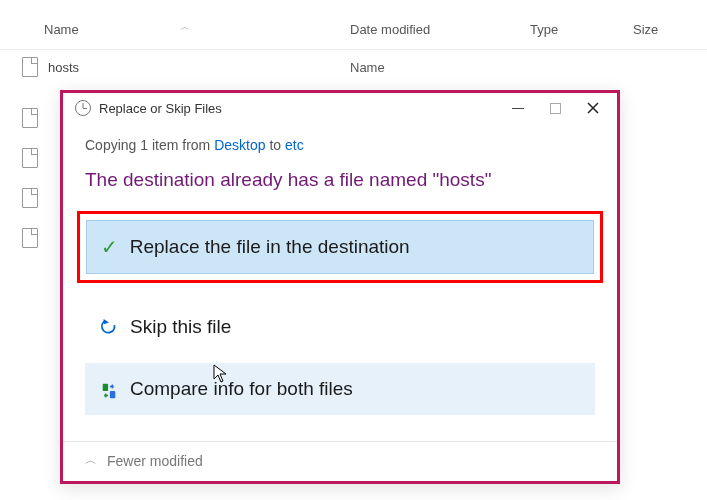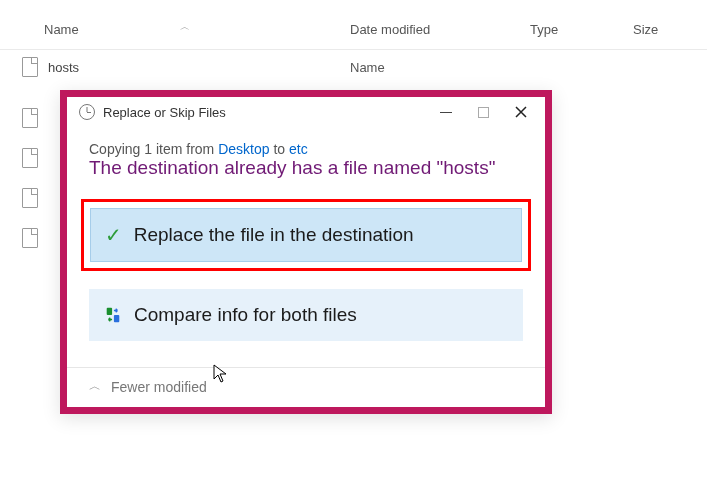--- a/index.html
+++ b/index.html
@@ -72,23 +72,23 @@
       left: 22px;
       top: 108px;
     }
     .ghost-icons .file-icon { display:block; margin: 0 0 20px 0; }
 
     
     .dialog {
       position: absolute;
       left: 60px;
       top: 90px;
-      width: 492px;
+      width: 560px;
       background: #ffffff;
-      border: 7px solid #be185d;
+      border: 3px solid #be185d;
       box-shadow: 0 4px 18px rgba(0,0,0,0.12);
     }
     .titlebar {
       display: flex;
       align-items: center;
       height: 30px;
       padding: 0 8px 0 12px;
       gap: 8px;
     }
     .title-icon {
@@ -116,41 +116,42 @@
     .title-text { flex: 1; color: #333; font-size: 13px; }
     .win-controls { display: flex; align-items: center; gap: 22px; padding-right: 6px; }
     .win-btn { width: 20px; height: 20px; display:flex; align-items:center; justify-content:center; color:#444; font-size: 14px; }
     .win-btn.min::before { content:""; display:block; width:12px; border-top:1px solid #444;}
     .win-btn.max { border:1px solid #aaa; width:11px; height:11px; }
     .win-btn.close svg{ width:14px; height:14px;}
 
     .body {
       padding: 14px 22px 8px 22px;
     }
-    .copy-line { color: #555; font-size: 14px;}
+    .copy-line { color: #555; margin-bottom: 16px; font-size: 14px;}
     .copy-line .link { color: #0066cc; }
     .conflict-msg { font-size: 19px; color: #701a75; margin-bottom: 20px; }
 
     .options { display:flex; flex-direction:column; gap: 10px; }
 
     .option {
       display:flex;
       align-items:center;
       gap: 12px;
       padding: 14px 14px;
       font-size: 19px;
       color: #1b1b1b;
       border: 1px solid transparent;
     }
     .option.replace {
       background: #cde6f7;
       border: 1px solid #a6cdea;
     }
     .option.compare {
       background: #e6f1fa;
+      align-items: flex-end;
     }
 
     .highlight-box {
       border: 3px solid #ff0000;
       padding: 6px;
       margin: 0 -8px 8px -8px;
     }
 
     .icon-check { color: #2e9c3a; font-size: 20px; }
     .icon-skip {
@@ -230,20 +231,29 @@
 
     <div class="options">
 
       <div class="highlight-box">
         <div class="option replace">
           <span class="icon-check">✓</span>
           <span>Replace the file in the destination</span>
         </div>
       </div>
 
+      <div class="option skip">
+        <span class="icon-skip">
+          <svg viewBox="0 0 20 20" width="18" height="18">
+              <path d="M6 3 A7 7 0 1 0 16 8" fill="none" stroke="#0066cc" stroke-width="2"></path>
+              <path d="M4 1 L4 7 L10 5 Z" fill="#0066cc"></path>
+            </svg>
+        </span>
+        <span>Skip this file</span>
+      </div>
 
       <div class="option compare">
         <span class="icon-compare">
           <svg viewBox="0 0 20 20" width="18" height="18">
             <rect x="3" y="2" width="6" height="8" rx="1" fill="#1a8f2e"></rect>
             <rect x="11" y="10" width="6" height="8" rx="1" fill="#2a6fdd"></rect>
             <path d="M11 5 L15 5 M15 5 L13 3 M15 5 L13 7" stroke="#2a6fdd" stroke-width="1.5" fill="none"></path>
             <path d="M9 15 L5 15 M5 15 L7 13 M5 15 L7 17" stroke="#1a8f2e" stroke-width="1.5" fill="none"></path>
           </svg>
         </span>

